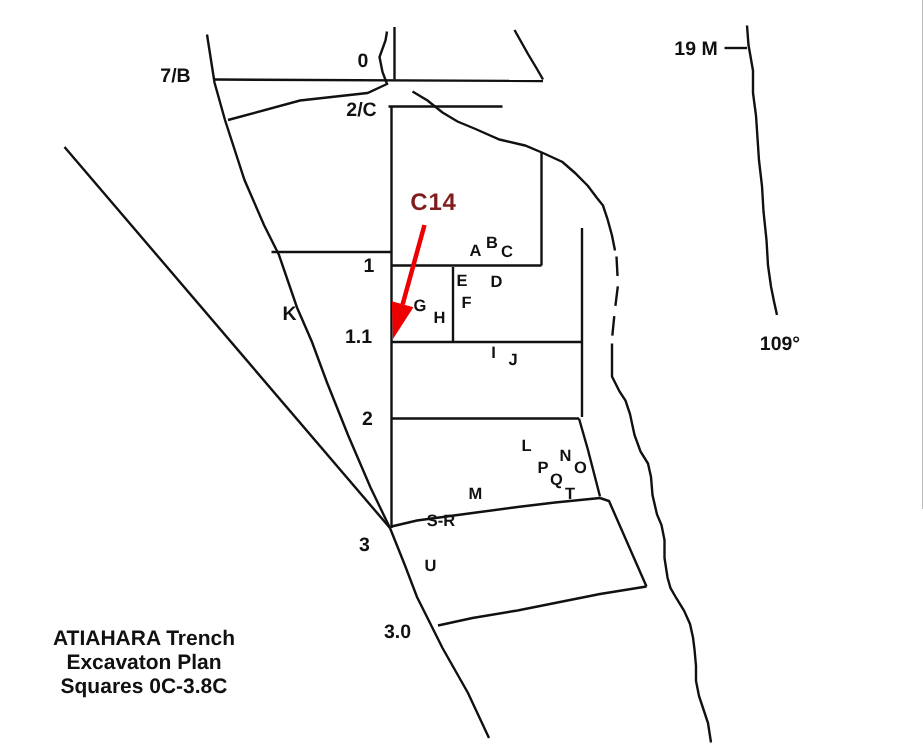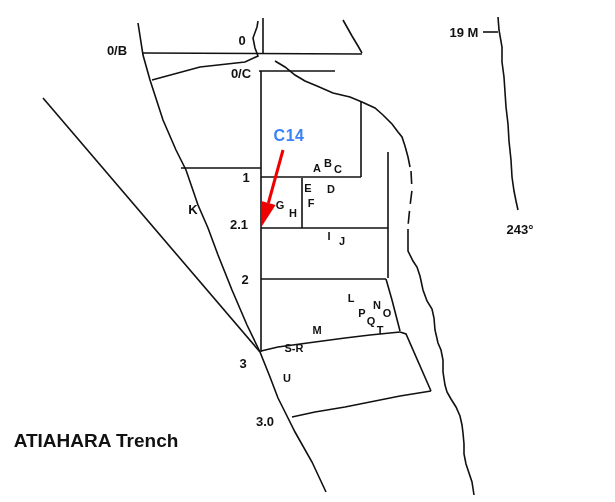--- a/index.html
+++ b/index.html
@@ -8,24 +8,24 @@
     font-family:"Liberation Sans", sans-serif;overflow:hidden;
   }
   #plan-svg{position:absolute;left:0;top:0;}
   .lbl{
     position:absolute;transform:translate(-50%,-50%);
     font-weight:bold;color:#111;white-space:nowrap;line-height:1;
     user-select:none;
   }
   .sm{font-size:11px;}
   .md{font-size:13px;}
-  .red{color:#3b82f6;font-size:16px;letter-spacing:0.5px;}
+  .red{color:#7f1d1d;font-size:16px;letter-spacing:0.5px;}
   .title-block{
     position:absolute;left:96px;top:441px;transform:translate(-50%,-50%);
-    text-align:center;font-weight:bold;color:#111;font-size:19px;line-height:16px;
+    text-align:center;font-weight:bold;color:#111;font-size:14px;line-height:16px;
     white-space:nowrap;
   }
   svg path, svg line, svg polyline{fill:none;stroke:#111;stroke-width:1.6;}
   svg .red-stroke{stroke:#ee0000;stroke-width:3;}
   svg .red-fill{fill:#ee0000;stroke:none;}
 </style>
 </head>
 <body>
 
 <div id="stage">
@@ -61,26 +61,26 @@
     <path stroke-dasharray="13,7" d="M411,171 L412,190 L410,206 L408,226"></path>
     <path d="M408,229 L408,251 L413,261 L417,267 L420,276 L423,290 L427,301 L432,309 L434,318 L435,330 L438,343 L441,350 L443,360 L443,372 L445,385 L447,392 L451,399 L456,407 L460,416 L462,425 L463,433 L464,444 L464,454 L466,464 L469,473 L472,482 L474,495"></path>
 
     <path d="M498,17 L499,30 L502,47 L502,62 L504,77 L505,92 L506,107 L508,124 L509,141 L511,160 L512,177 L514,191 L516,201 L518,210"></path>
     <path d="M483,32 L498,32"></path>
 
     <path class="red-stroke" d="M283,150 L268.4,203"></path>
     <polygon class="red-fill" points="262,226 275.6,204.9 261.2,200.9"></polygon>
   </svg>
 
-  <div class="lbl md" style="left:117px;top:50px">0/B</div>
+  <div class="lbl md" style="left:117px;top:50px">7/B</div>
   <div class="lbl md" style="left:242px;top:40px">0</div>
-  <div class="lbl md" style="left:241px;top:73px">0/C</div>
+  <div class="lbl md" style="left:241px;top:73px">2/C</div>
   <div class="lbl md" style="left:246px;top:177px">1</div>
   <div class="lbl md" style="left:193px;top:209px">K</div>
-  <div class="lbl md" style="left:239px;top:224px">2.1</div>
+  <div class="lbl md" style="left:239px;top:224px">1.1</div>
   <div class="lbl md" style="left:245px;top:279px">2</div>
   <div class="lbl md" style="left:243px;top:363px">3</div>
   <div class="lbl md" style="left:265px;top:421px">3.0</div>
 
   <div class="lbl sm" style="left:317px;top:168px">A</div>
   <div class="lbl sm" style="left:328px;top:163px">B</div>
   <div class="lbl sm" style="left:338px;top:169px">C</div>
   <div class="lbl sm" style="left:308px;top:188px">E</div>
   <div class="lbl sm" style="left:331px;top:189px">D</div>
   <div class="lbl sm" style="left:311px;top:203px">F</div>
@@ -94,19 +94,21 @@
   <div class="lbl sm" style="left:362px;top:313px">P</div>
   <div class="lbl sm" style="left:371px;top:321px">Q</div>
   <div class="lbl sm" style="left:317px;top:330px">M</div>
   <div class="lbl sm" style="left:380px;top:330px">T</div>
   <div class="lbl sm" style="left:294px;top:348px">S-R</div>
   <div class="lbl sm" style="left:287px;top:378px">U</div>
 
   <div class="lbl red" style="left:289px;top:136px">C14</div>
 
   <div class="lbl md" style="left:464px;top:32px">19 M</div>
-  <div class="lbl md" style="left:520px;top:229px">243°</div>
+  <div class="lbl md" style="left:520px;top:229px">109°</div>
 
   <div class="title-block">
     <div>ATIAHARA Trench</div>
+    <div>Excavaton Plan</div>
+    <div>Squares 0C-3.8C</div>
   </div>
 
 </div>
 
 </body></html>

